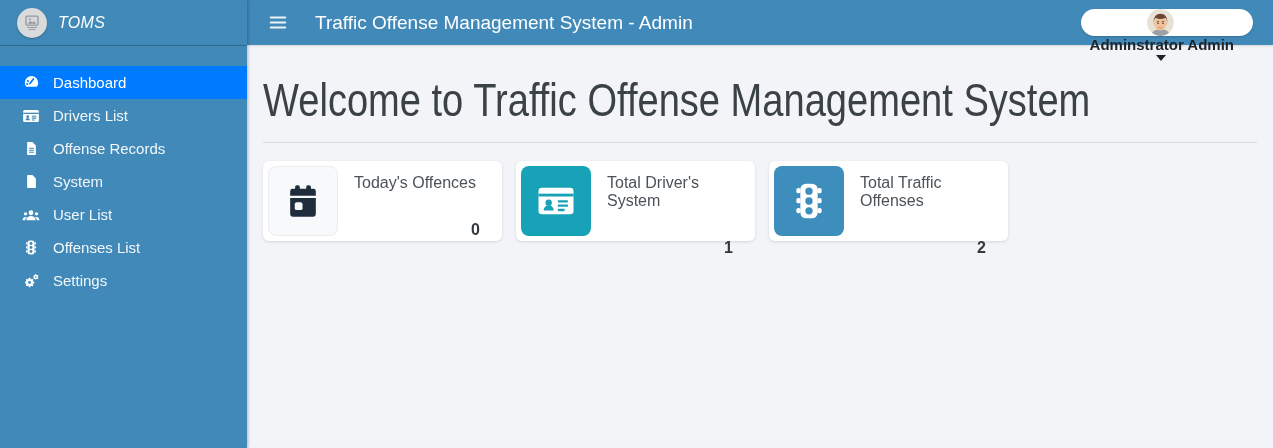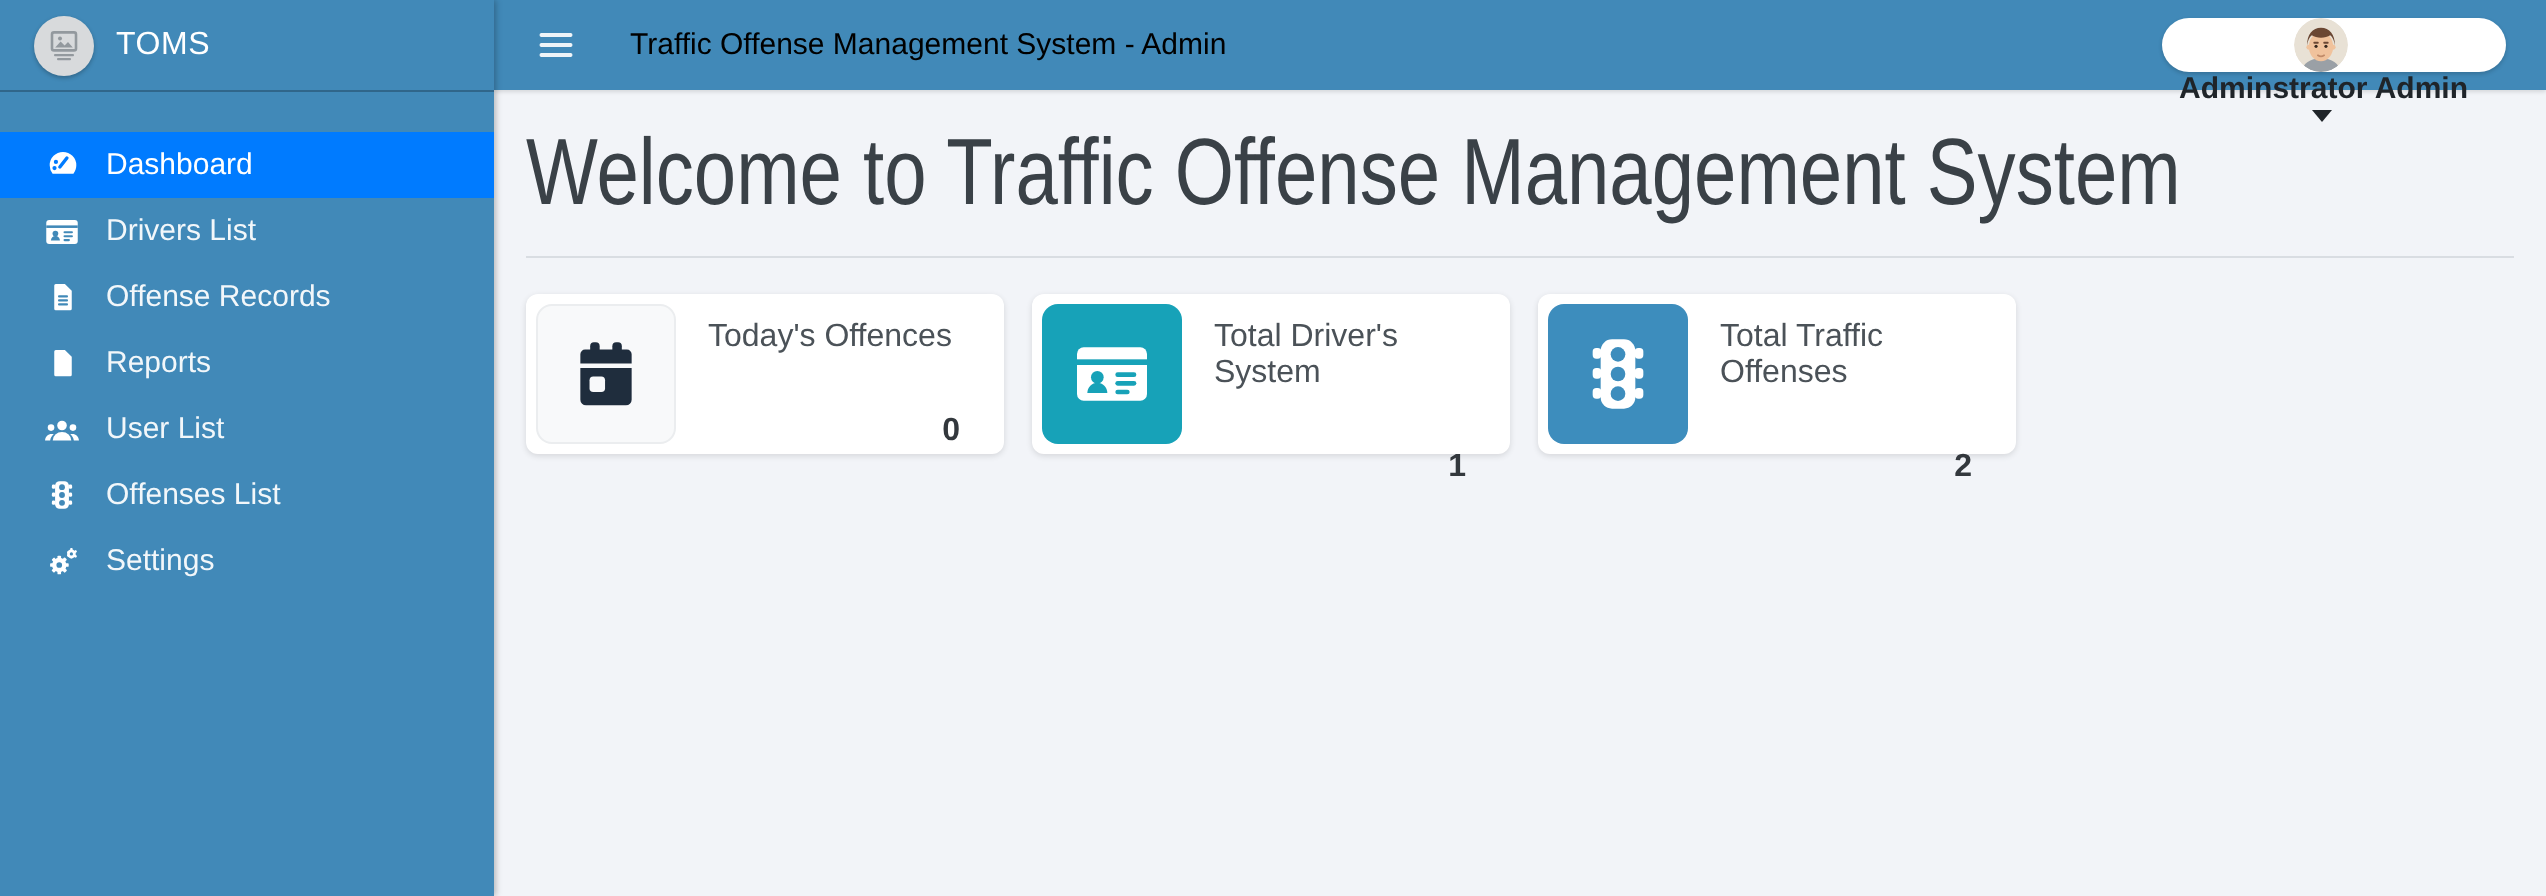--- a/index.html
+++ b/index.html
@@ -15,21 +15,21 @@
   }
   .brand {
     display:flex; align-items:center; height:46px; padding-left:17px;
     border-bottom:1px solid rgba(0,0,0,.25); cursor:pointer;
   }
   .brand-logo {
     width:30px; height:30px; border-radius:50%; background:#d8dadc;
     display:flex; align-items:center; justify-content:center; overflow:hidden;
     box-shadow:0 1px 2px rgba(0,0,0,.25);
   }
-  .brand-name { color:#ffffff; font-size:16px; margin-left:11px; letter-spacing:.3px; }
+  .brand-name { color:#ffffff; font-size:16px; margin-left:11px; letter-spacing:.3px;font-style:italic; }
   .nav { padding-top:20px; }
   .nav-item {
     display:flex; align-items:center; height:33px; padding-left:20px;
     color:#f2f7fa; font-size:15px; cursor:pointer;
   }
   .nav-item .nav-icon {
     width:22px; display:flex; justify-content:center; margin-right:11px;
     color:#ffffff; flex:0 0 22px;
   }
   .nav-item.active { background:#007bff; color:#ffffff; }
@@ -40,37 +40,37 @@
   
   .topbar {
     position:absolute; left:247px; top:0; width:1026px; height:45px;
     background:#4189b8; display:flex; align-items:center; z-index:2;
     box-shadow:0 1px 2px rgba(0,0,0,.12);
   }
   .burger-btn {
     margin-left:22px; background:none; border:none; cursor:pointer;
     display:flex; align-items:center; color:#eef4f8;
   }
-  .topbar-title { color:#000000; font-size:15px; margin-left:28px; }
+  .topbar-title { color:#ffffff; font-size:19px; margin-left:28px; }
   .user-menu {
     position:absolute; right:20px; top:9px; height:27px;
     display:flex; align-items:center; background:#ffffff; border-radius:14px;
     border:none; cursor:pointer; padding:0 12px 0 0;
     box-shadow:0 1px 2px rgba(0,0,0,.18);
     flex-direction:column;
   }
   .avatar { width:27px; height:27px; border-radius:50%; overflow:hidden; flex:0 0 27px; }
   .user-name { font-size:15px; font-weight:bold; color:#1f2429; margin:0 7px 0 9px; white-space:nowrap; }
   .caret-down {
     width:0; height:0; border-left:5px solid transparent; border-right:5px solid transparent;
     border-top:6px solid #1f2429; margin-top:2px;
   }
 
   
-  .content { position:absolute; left:247px; top:45px; width:1026px; height:379px; padding:14px 16px 0 16px; }
+  .content { position:absolute; left:247px; top:59px; width:1026px; height:379px; padding:14px 16px 0 16px; }
   .page-heading {
     font-size:47px; font-weight:400; color:#3a4147; white-space:nowrap;
     transform:scaleX(.81); transform-origin:left center; line-height:1.15;
   }
   .heading-divider { border:none; border-top:1px solid #d9dde2; margin:15px 0 18px 0; }
   .cards-row { display:flex; gap:14px; }
   .info-card {
     width:239px; height:80px; background:#ffffff; border-radius:6px;
     box-shadow:0 1px 3px rgba(0,0,0,.12); display:flex; position:relative;
   }
@@ -155,21 +155,21 @@
         </span>
         <span>Offense Records</span>
       </div>
 
       <div class="nav-item">
         <span class="nav-icon">
           <svg width="15" height="17" viewBox="0 0 24 24">
             <path d="M6.2 1.5h7.3l5.5 5.5V21.3a1.2 1.2 0 0 1-1.2 1.2H6.2A1.2 1.2 0 0 1 5 21.3V2.7a1.2 1.2 0 0 1 1.2-1.2z" fill="currentColor"></path>
           </svg>
         </span>
-        <span>Reports</span>
+        <span>System</span>
       </div>
 
 
       <div class="nav-item">
         <span class="nav-icon">
           <svg width="20" height="18" viewBox="0 0 24 24">
             <g fill="currentColor">
               <circle cx="12" cy="9" r="3.2"></circle>
               <path d="M5.8 19a6.2 5.6 0 0 1 12.4 0z"></path>
               <circle cx="4.7" cy="10.4" r="2.2"></circle>

